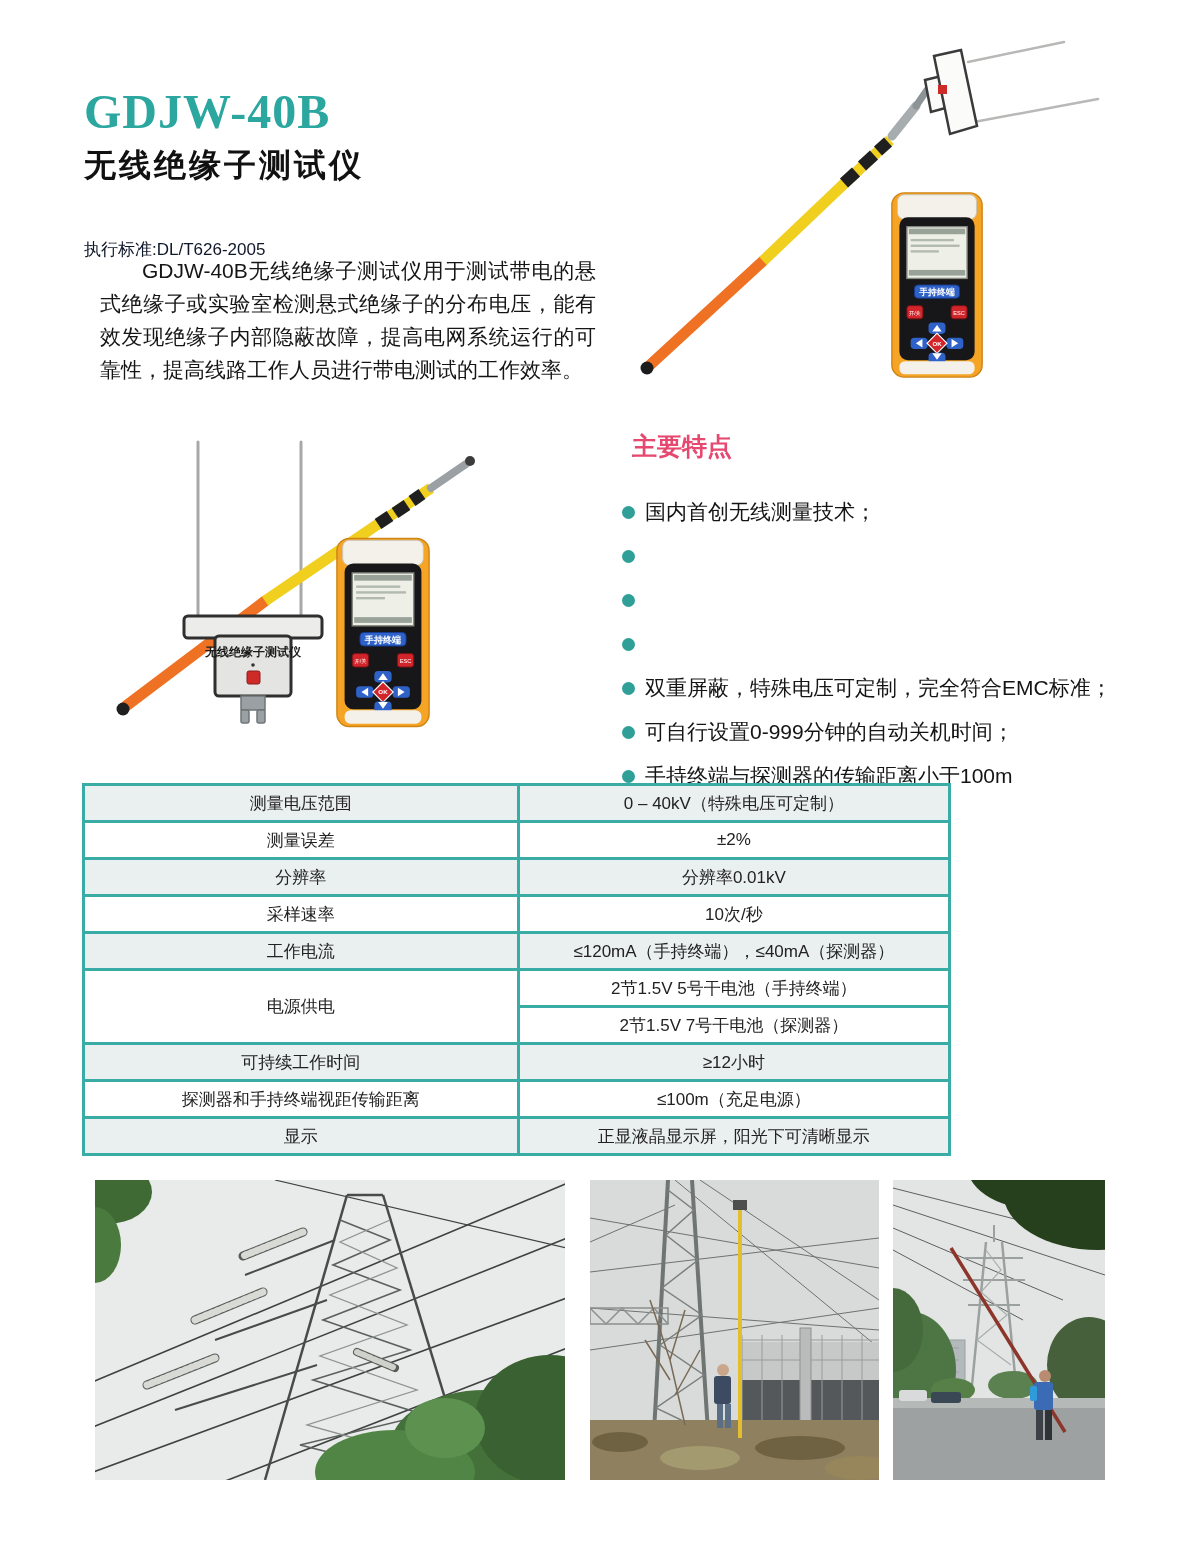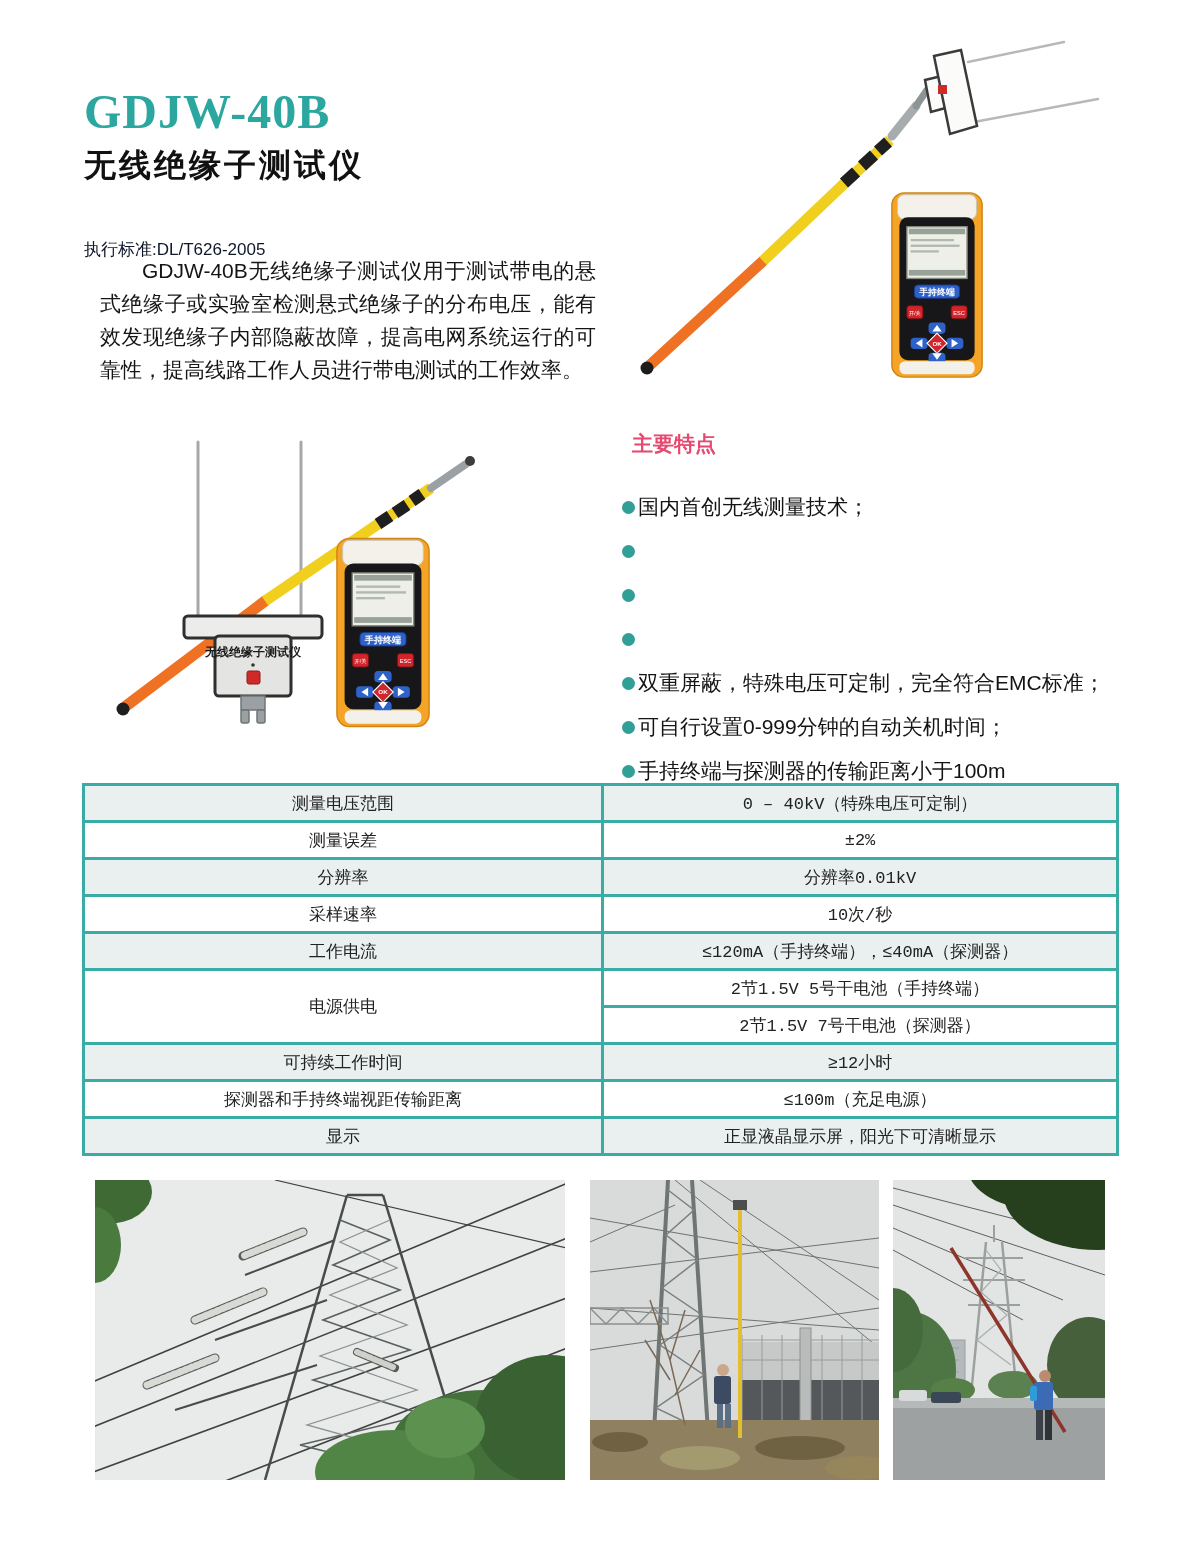--- a/index.html
+++ b/index.html
@@ -17,27 +17,27 @@
   
   .intro{position:absolute;left:84px;top:238px;width:496px;margin:16px;
          font-size:21px;line-height:33px;text-align:justify;text-indent:2em;color:#151515;}
 
   
   .hero-art{position:absolute;left:620px;top:28px;width:480px;height:390px;}
   .mid-art{position:absolute;left:98px;top:428px;width:500px;height:345px;}
 
   
   .features{position:absolute;left:622px;top:430px;width:560px;}
-  .features-title{font-size:21px;font-weight:bold;color:#e6486f;margin:0 0 0 10px;}
+  .features-title{font-size:25px;font-weight:bold;color:#e6486f;margin:0 0 0 10px;}
   .features-list{list-style:none;margin:27px 0 0 0;padding:0;}
-  .features-list li{display:flex;align-items:center;gap:3px;height:44px;font-size:21px;color:#141414;}
+  .features-list li{display:flex;align-items:center;gap:10px;height:44px;font-size:21px;color:#141414;}
   .features-list .dot{width:13px;height:13px;border-radius:50%;background:#2f9f98;flex:none;}
 
   
-  .spec{position:absolute;left:82px;top:783px;width:1037px;border-collapse:collapse;table-layout:fixed;font-family:Liberation Mono, monospace;}
+  .spec{position:absolute;left:82px;top:783px;width:869px;border-collapse:collapse;table-layout:fixed;}
   .spec col.c1{width:50.2%;}
   .spec td{border:3px solid #3aaca6;height:34px;padding:0 8px;text-align:center;
            font-size:17px;color:#222;background:#fff;}
   .spec tr.shaded td{background:#eaf0ef;}
 
   
   .photos svg{position:absolute;top:1180px;display:block;}
   .photo1{left:95px;}
   .photo2{left:590px;}
   .photo3{left:893px;}

